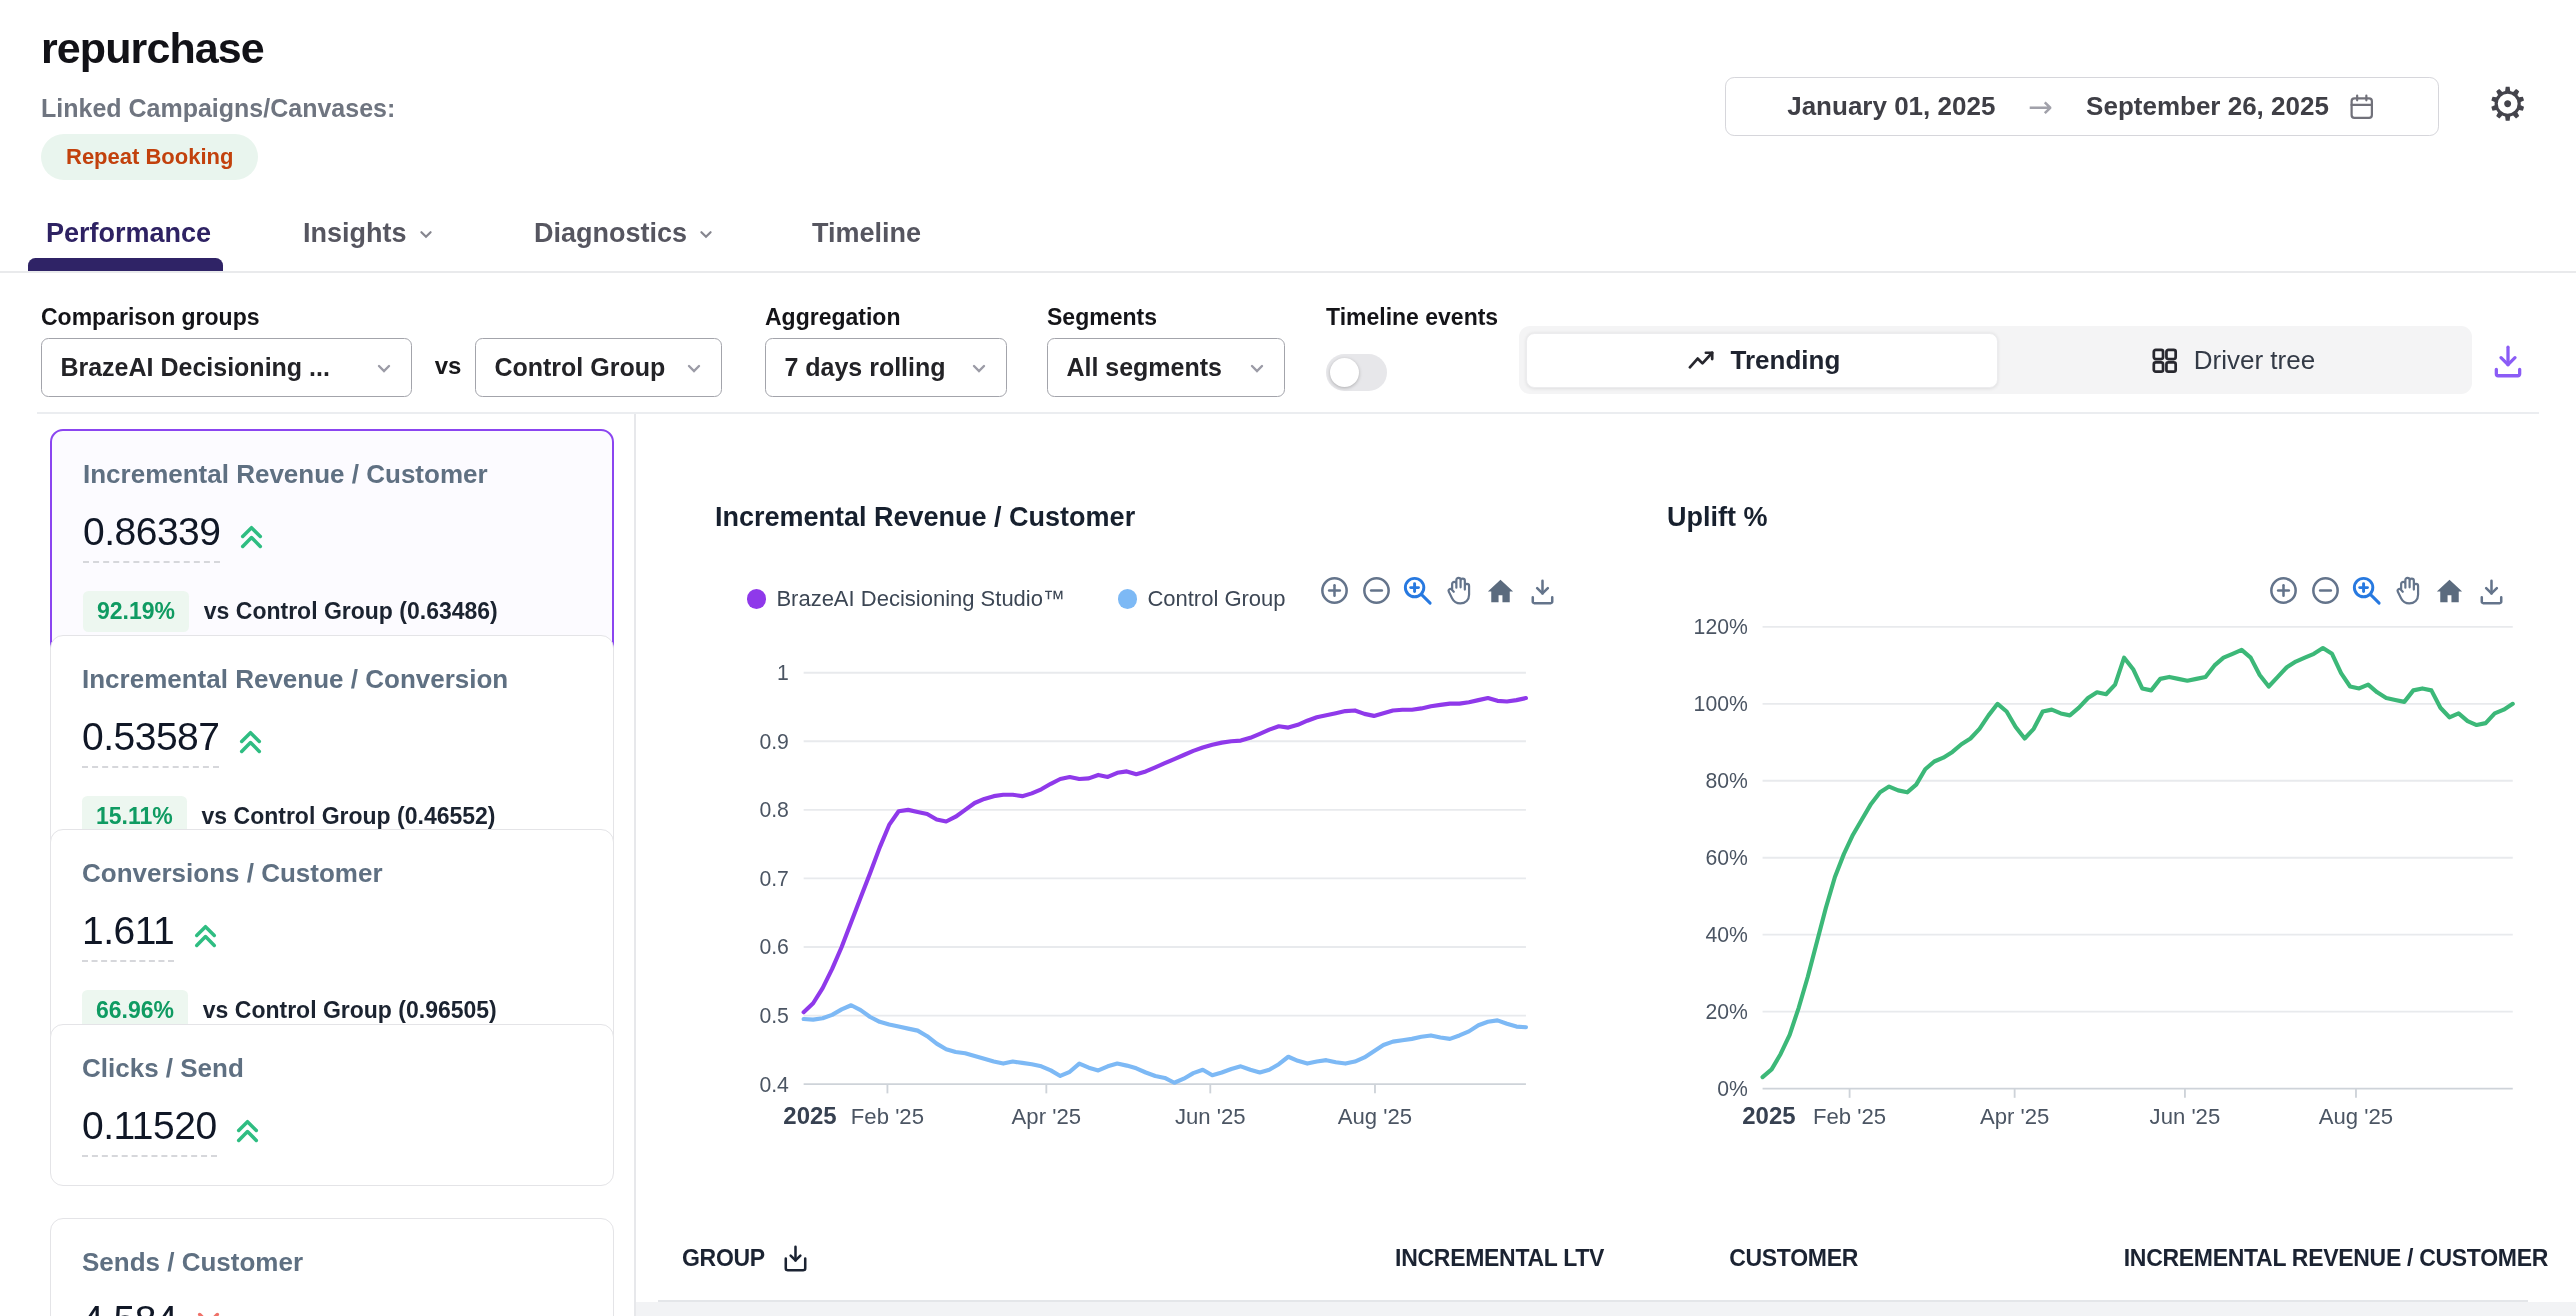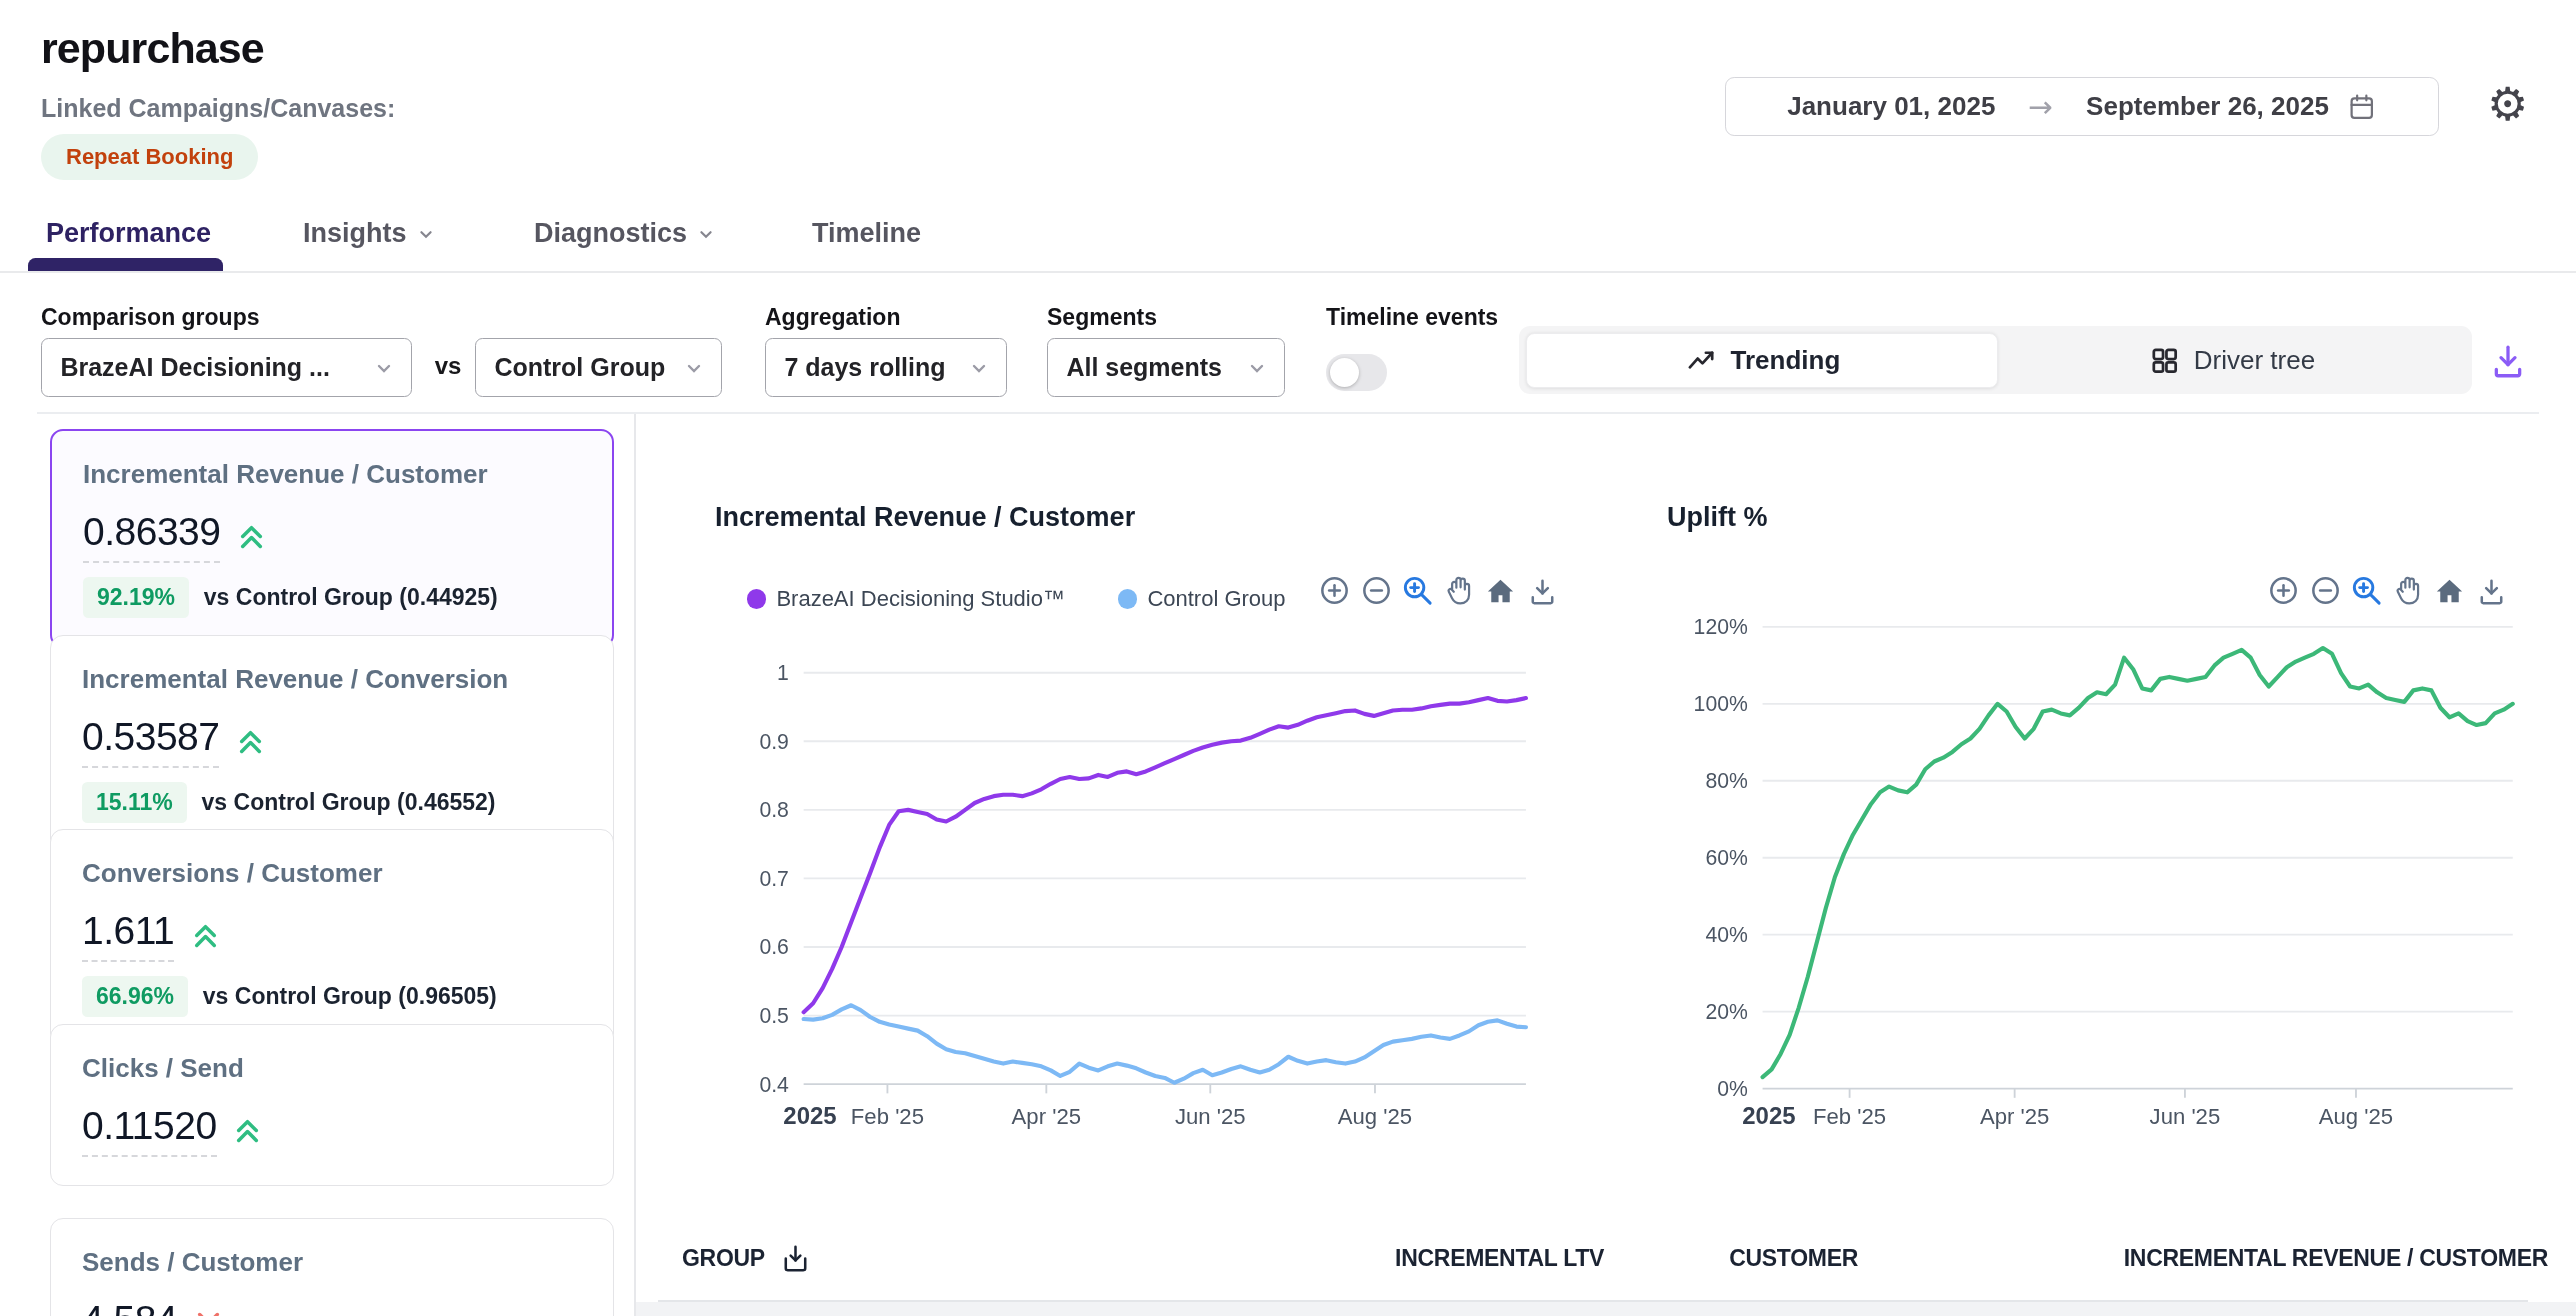--- a/index.html
+++ b/index.html
@@ -44,21 +44,21 @@
   .seg-inactive { left:479px; top:6.5px; width:467px; height:55px; font-size:26px; font-weight:500; color:#333a46; }
   .dl-top { left:2487px; top:339px; cursor:pointer; }
   .controls-divider { left:37px; top:412px; width:2502px; height:1.8px; background:#ebedf0; }
 
   
   .card { left:50px; width:564px; background:#fff; border:1.8px solid #e4e4e7; border-radius:13px; padding:28px 31px; cursor:pointer; }
   .card.selected { border:2.8px solid #8b45f0; background:#fcfbff; }
   .card-title { font-size:26px; font-weight:600; color:#5f7082; }
   .value-row { margin-top:20px; display:flex; align-items:center; gap:14.8px; }
   .card-value { font-size:39px; font-weight:400; color:#101726; border-bottom:2.8px dashed #d6d7db; padding-bottom:6.5px; letter-spacing:-0.5px; }
-  .delta-row { margin-top:14px; display:flex; align-items:center; }
+  .delta-row { margin-top:28px; display:flex; align-items:center; }
   .delta-badge { background:#edf7f0; color:#0f9b62; font-size:23px; font-weight:700; border-radius:5.5px; padding:7.4px 14px; }
   .delta-text { margin-left:14.8px; font-size:23px; font-weight:700; color:#1b2330; }
   .v-divider { left:634px; top:414px; width:1.8px; height:903px; background:#e7e8eb; }
 
   
   .chart-title { font-size:27px; font-weight:700; color:#17202e; }
   .legend { left:747px; top:586px; display:flex; align-items:center; gap:53px; }
   .legend-item { display:flex; align-items:center; gap:10px; }
   .legend-dot { width:19.4px; height:19.4px; border-radius:50%; }
   .legend-label { font-size:22px; color:#3c4654; }
@@ -185,21 +185,21 @@
     <div class="card-title">Incremental Revenue / Customer</div>
     <div class="value-row">
       <span class="card-value">0.86339</span>
       <svg width="33" height="33" viewBox="0 0 30 30" fill="none" stroke="#2fbd82" stroke-width="3.2" stroke-linecap="round" stroke-linejoin="round">
           <path d="M7 15 L15 7 L23 15"></path>
           <path d="M7 24 L15 16 L23 24"></path>
         </svg>
     </div>
     <div class="delta-row">
       <span class="delta-badge">92.19%</span>
-      <span class="delta-text">vs Control Group (0.44925)</span>
+      <span class="delta-text">vs Control Group (0.63486)</span>
     </div>
   </div>
 
   <div class="abs card" style="top:635px">
     <div class="card-title">Incremental Revenue / Conversion</div>
     <div class="value-row">
       <span class="card-value">0.53587</span>
       <svg width="33" height="33" viewBox="0 0 30 30" fill="none" stroke="#2fbd82" stroke-width="3.2" stroke-linecap="round" stroke-linejoin="round">
           <path d="M7 15 L15 7 L23 15"></path>
           <path d="M7 24 L15 16 L23 24"></path>

